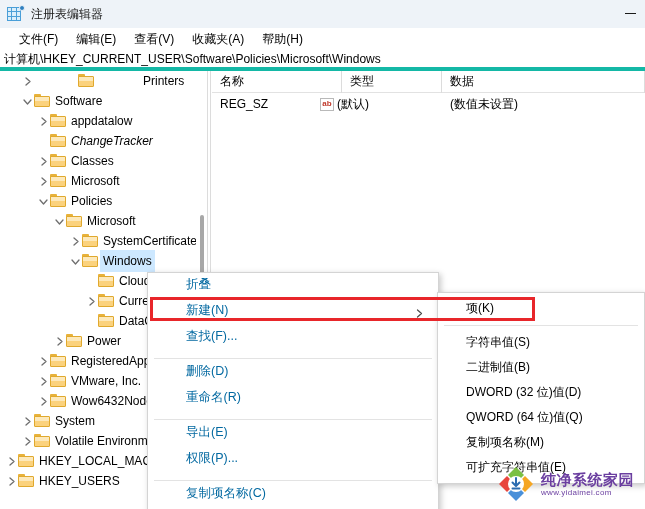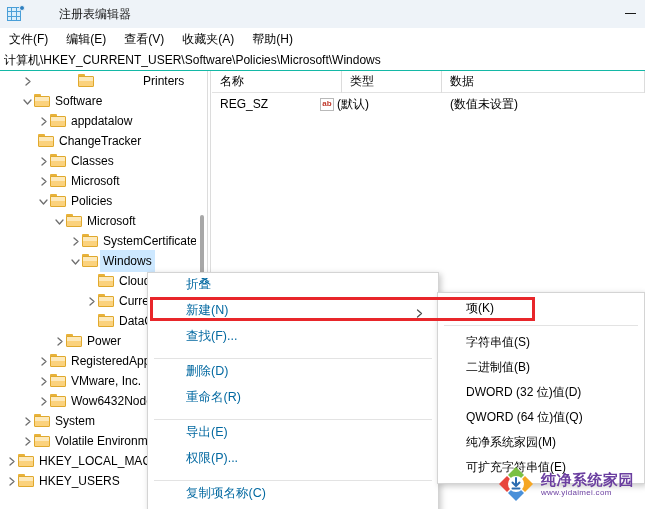--- a/index.html
+++ b/index.html
@@ -14,21 +14,21 @@
     position: relative;
     width: 645px; height: 509px;
     background: #ffffff;
   }
 
   
   #titlebar {
     position: absolute; left: 0; top: 0;
     width: 645px; height: 28px;
     background: #eef3f8;
-    display: flex; align-items: center; gap: 28px;
+    display: flex; align-items: center;
   }
   #app-icon {
     width: 16px; height: 16px;
     margin-left: 7px; margin-right: 8px;
     position: relative; flex: 0 0 auto;
   }
   #app-icon .grid {
     position: absolute; left: 0; top: 1px;
     width: 14px; height: 14px;
     background: #4a9fd8;
@@ -61,34 +61,34 @@
     width: 11px; height: 1px; background: #1a1a1a; display: block;
     margin-bottom: 1px;
   }
 
   
   #menubar {
     position: absolute; left: 0; top: 28px;
     width: 645px; height: 22px;
     background: #ffffff;
     display: flex; align-items: center;
-    padding-left: 0;
+    padding-left: 10px;
   }
   .menu-item {
     font-size: 12px; color: #000;
     padding: 2px 9px;
     white-space: nowrap; line-height: 16px;
   }
 
   
   #addressbar {
     position: absolute; left: 0; top: 50px;
     width: 645px; height: 21px;
     background: #ffffff;
-    border-bottom: 1px solid #14b8a6;
+    border-bottom: 4px solid #14b8a6;
     display: flex; align-items: center;
     padding-left: 4px;
   }
   #address-text {
     font-size: 12px; color: #000; white-space: nowrap;
     line-height: 18px;
   }
 
   
   #content {
@@ -355,21 +355,21 @@
                 <path d="M4 2 L8 5.5 L4 9" stroke="#6f6f6f" stroke-width="1.3" fill="none" stroke-linecap="round" stroke-linejoin="round"></path>
               </svg>
             </span>
             <span class="folder">
               <span class="tab"></span>
               <span class="body"></span>
               <span class="flap"></span>
             </span>
             <span class="label">appdatalow</span>
           </div>
-          <div class="tnode" style="padding-left: 24px;">
+          <div class="tnode" style="padding-left: 36px; font-style: italic;">
             <span class="twist"></span>
             <span class="folder">
               <span class="tab"></span>
               <span class="body"></span>
               <span class="flap"></span>
             </span>
             <span class="label">ChangeTracker</span>
           </div>
           <div class="tnode" style="padding-left: 36px;">
             <span class="twist">
@@ -654,21 +654,21 @@
       <div class="sub-item">
         <span>二进制值(B)</span>
       </div>
       <div class="sub-item">
         <span>DWORD (32 位)值(D)</span>
       </div>
       <div class="sub-item">
         <span>QWORD (64 位)值(Q)</span>
       </div>
       <div class="sub-item">
-        <span>纯净系统家园(M)</span>
+        <span>复制项名称(M)</span>
       </div>
       <div class="sub-item">
         <span>可扩充字符串值(E)</span>
       </div>
     </div>
 
   <div id="annotations">
       <div class="redbox" style="left: 150px; top: 297px; width: 385px; height: 24px; border-color: rgb(232, 38, 42);"></div>
     </div>
 

